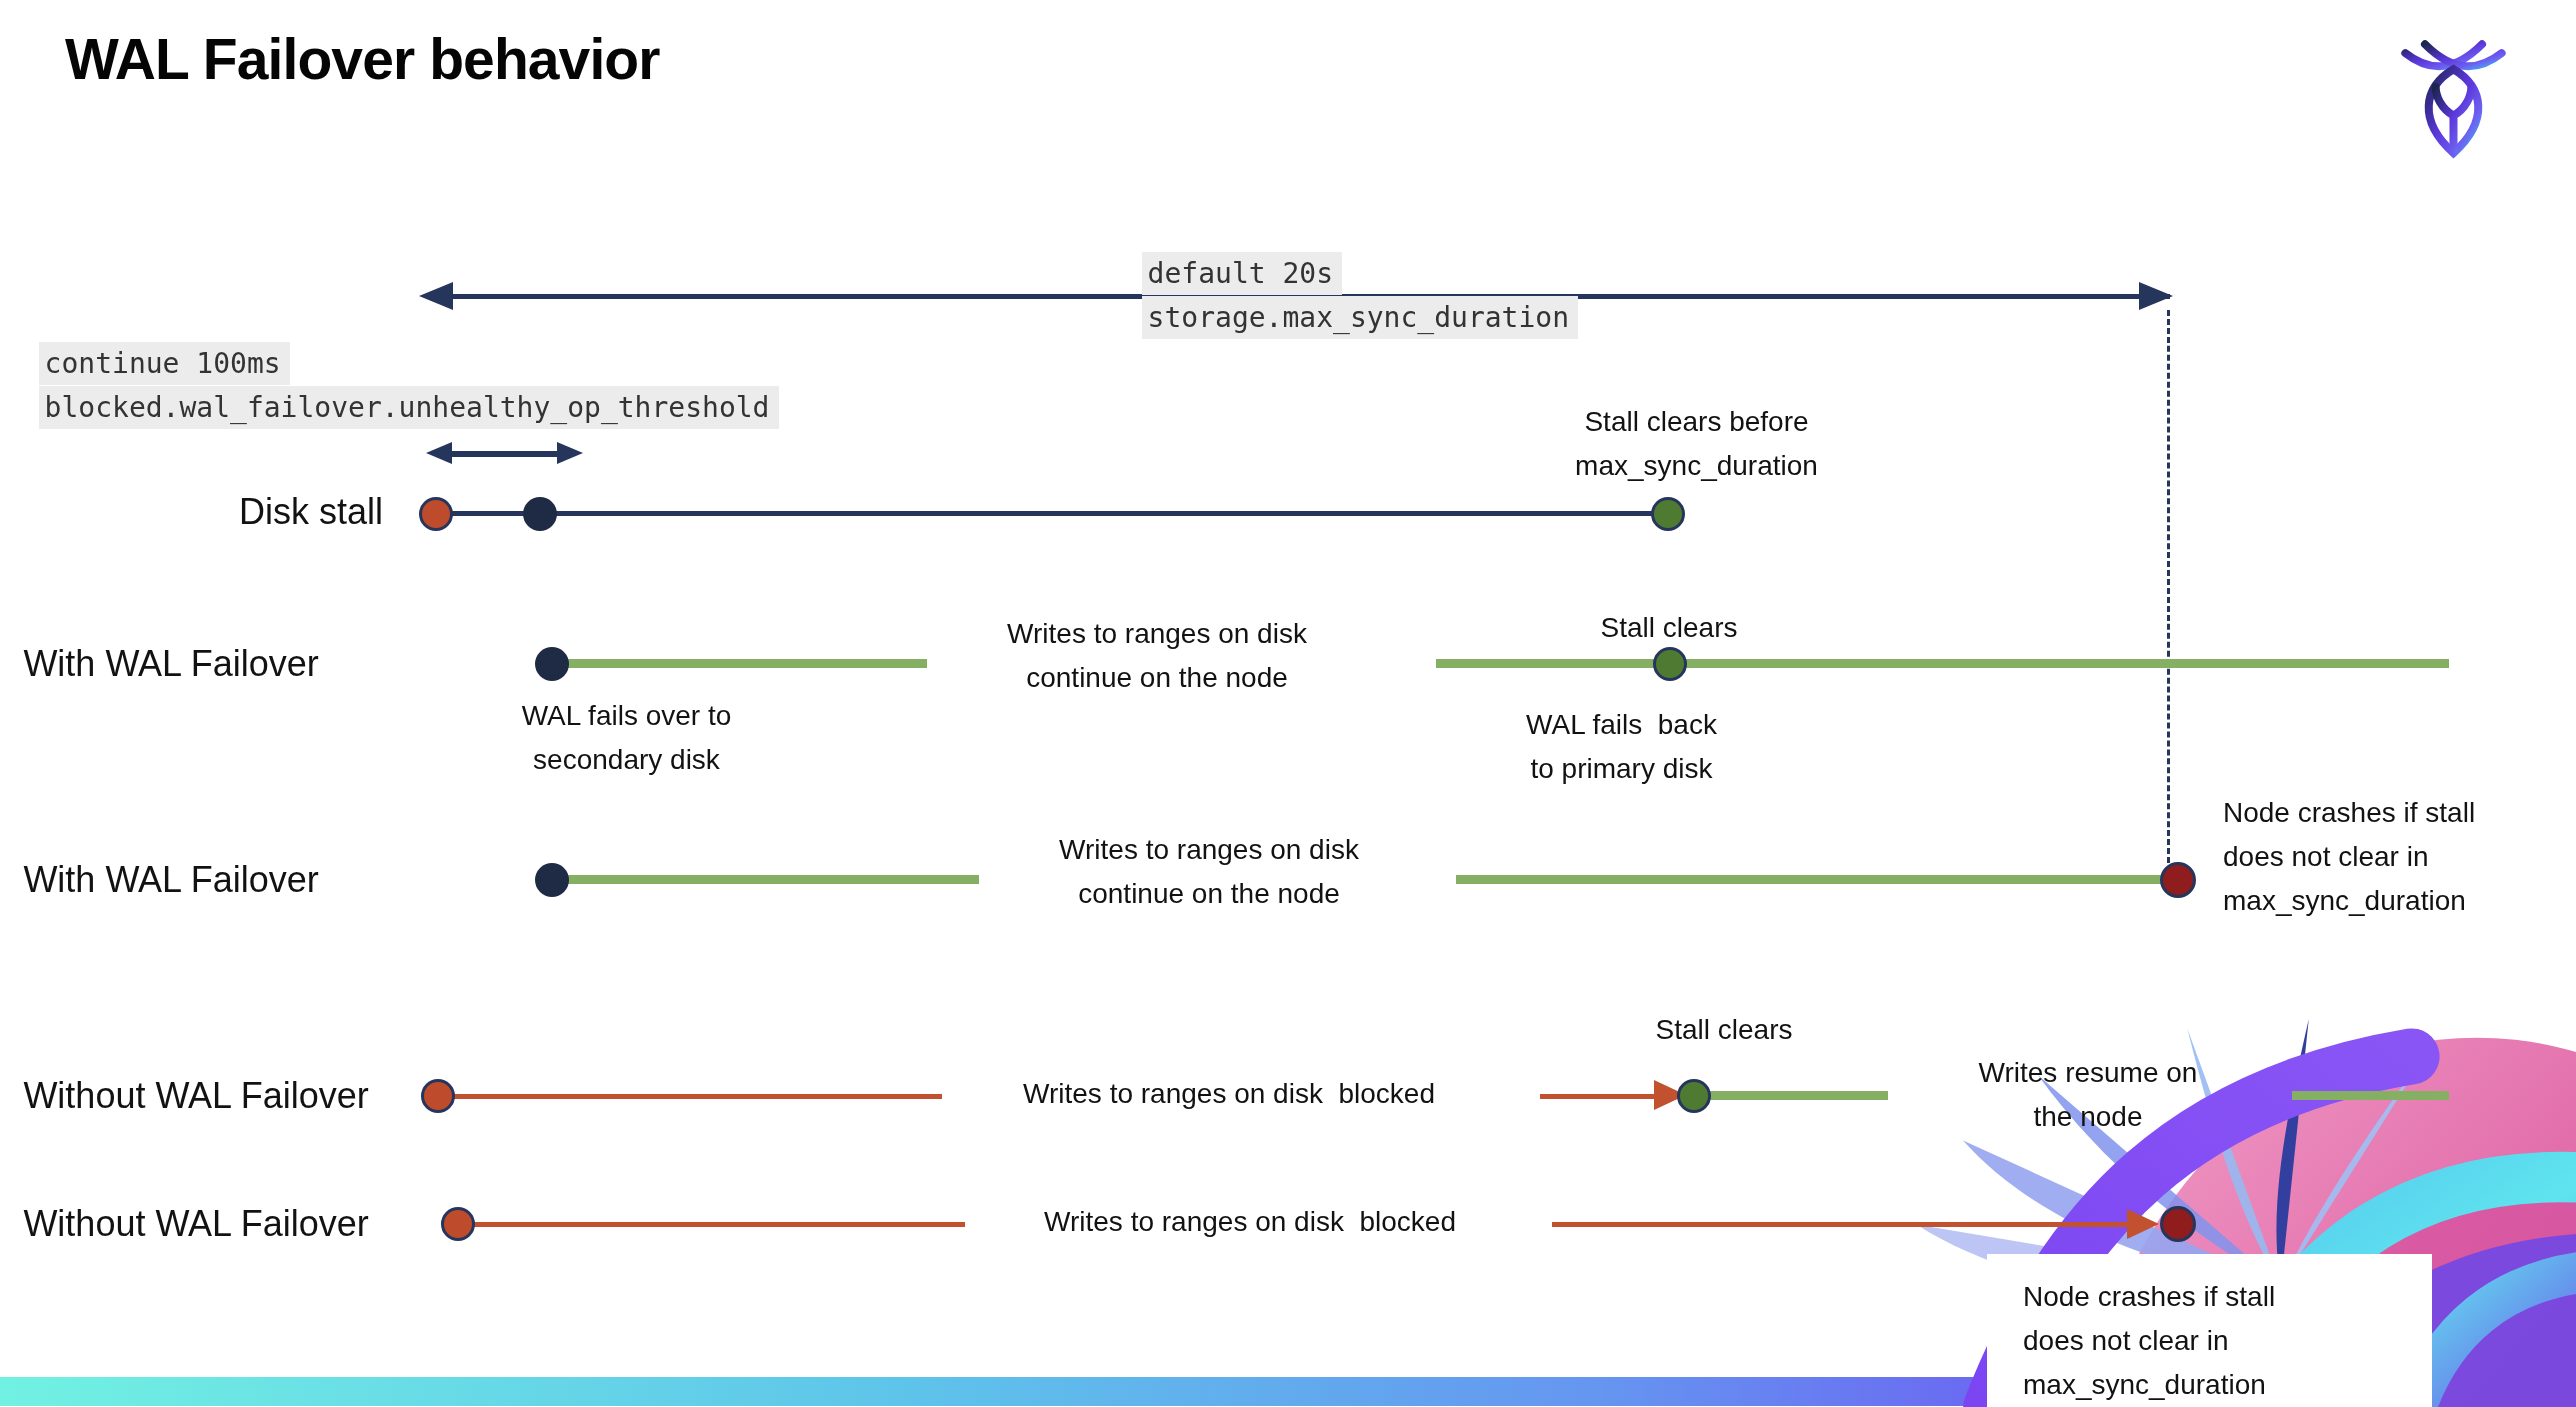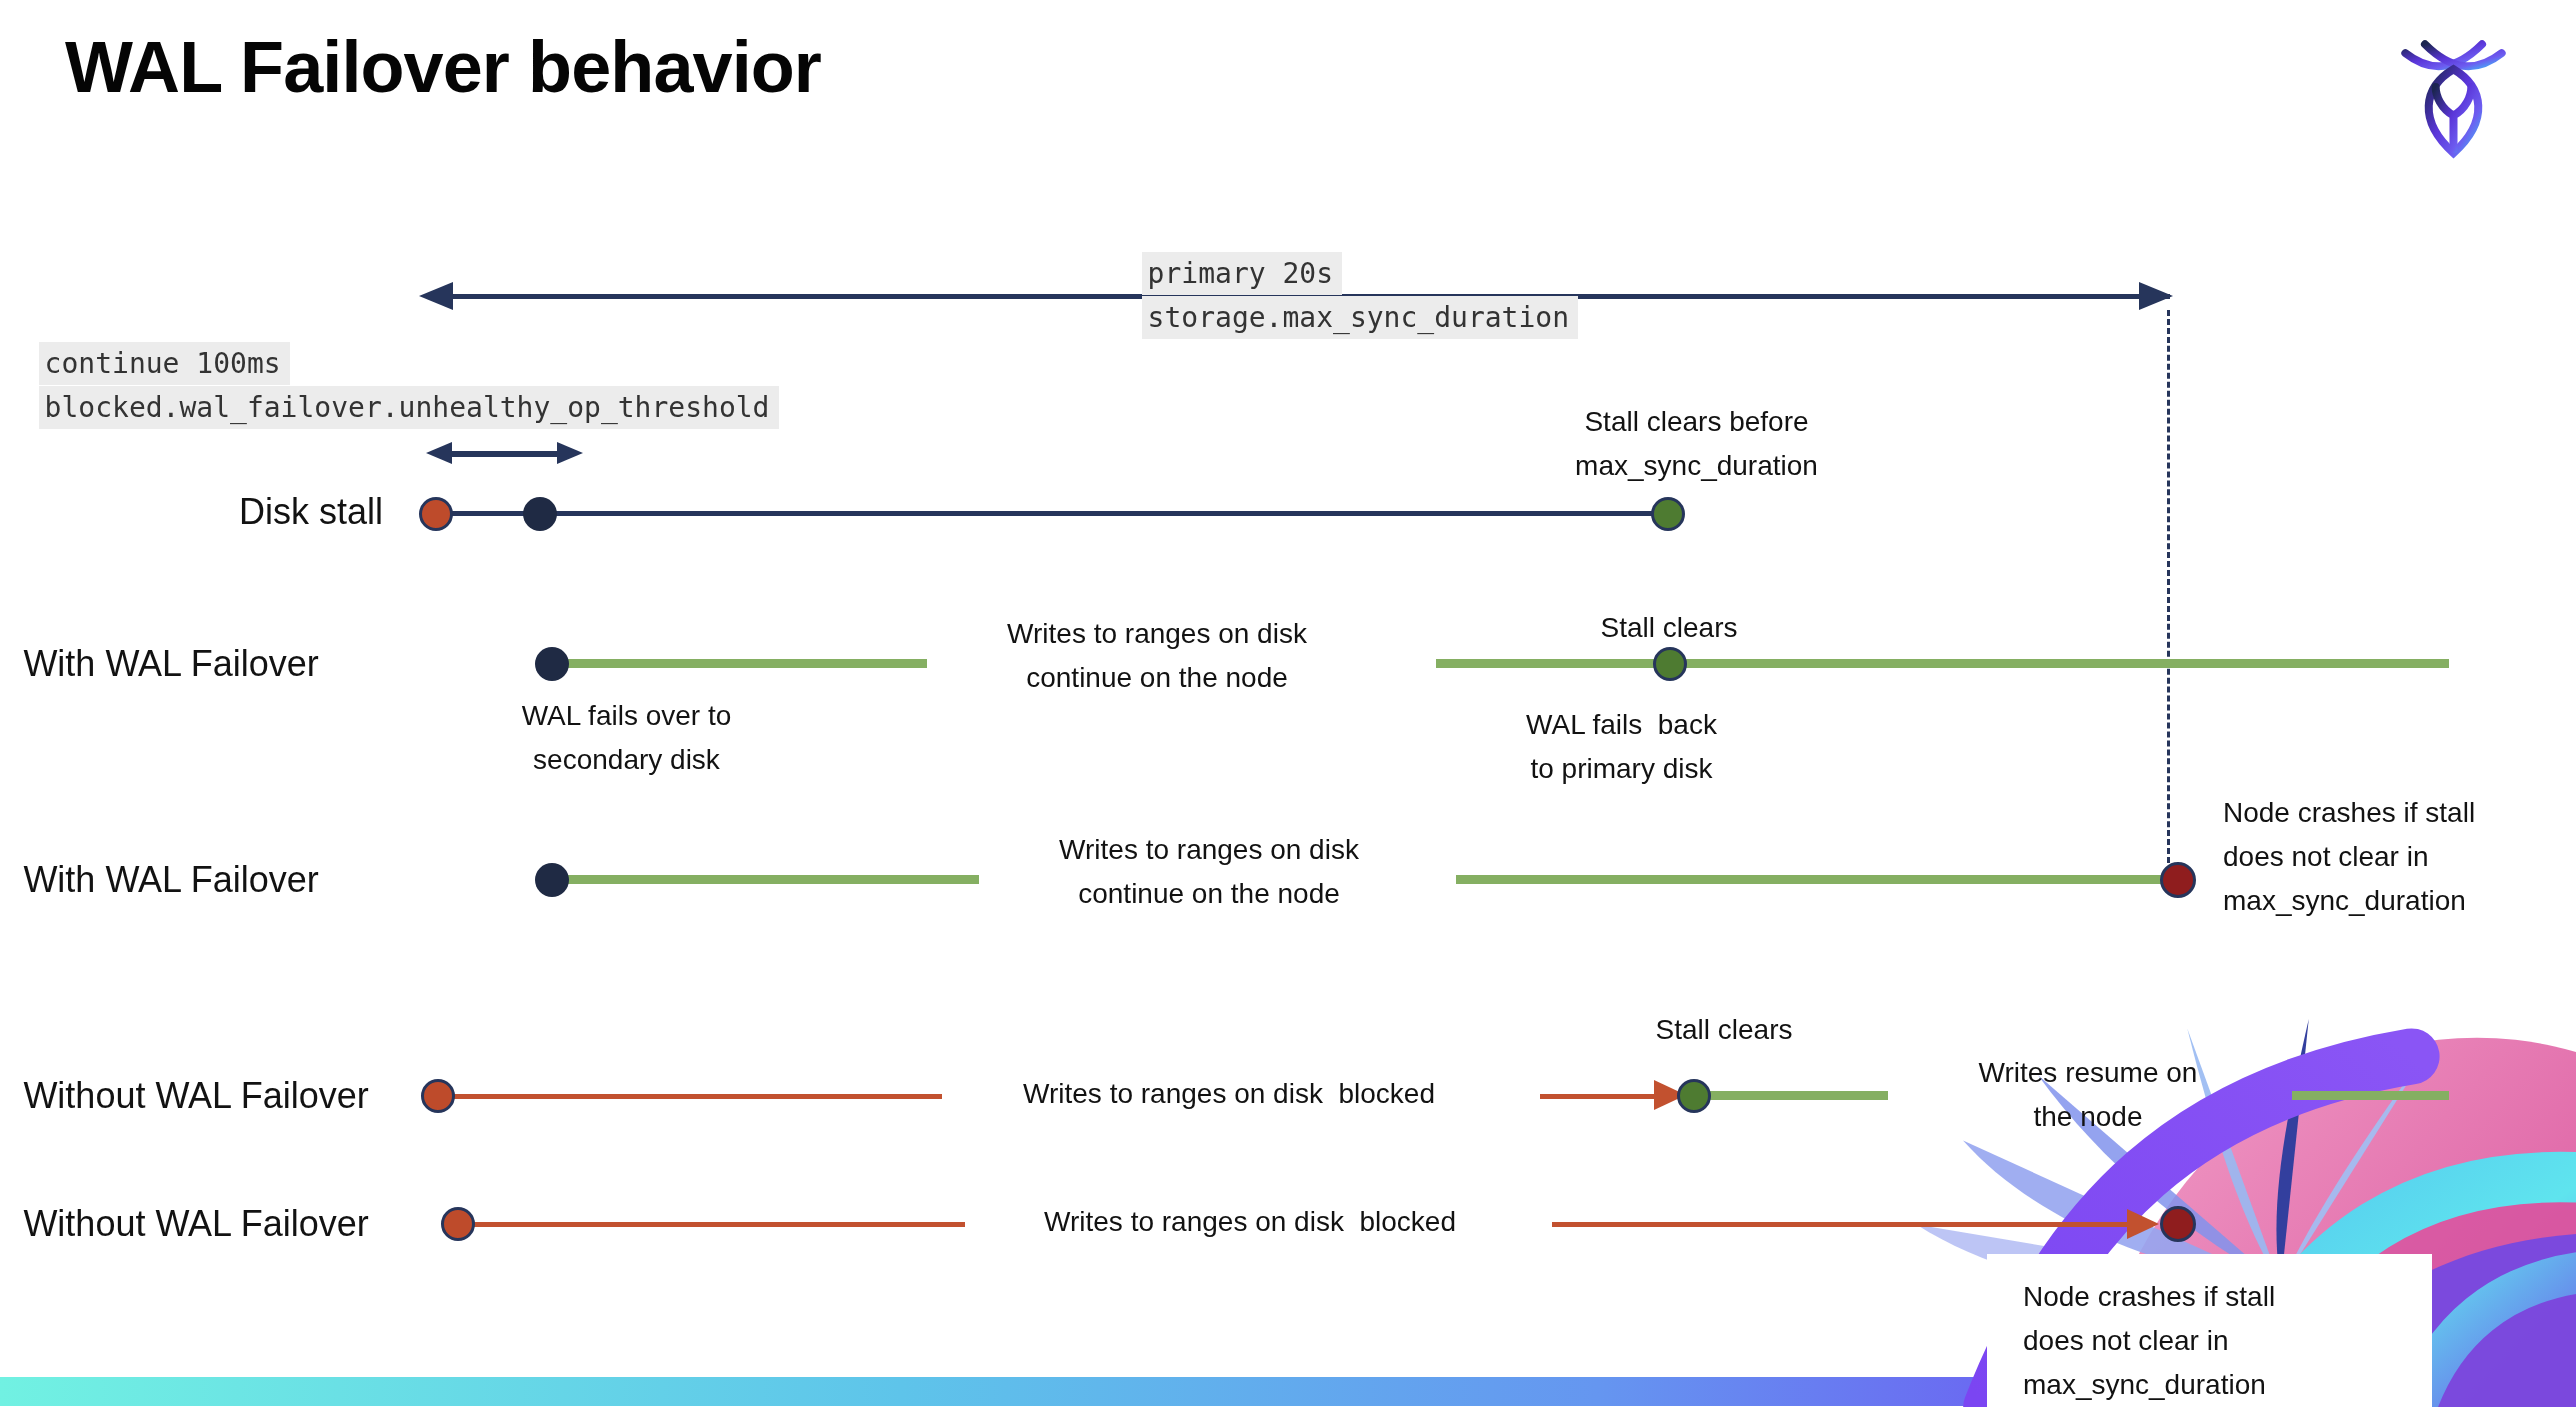--- a/index.html
+++ b/index.html
@@ -1,21 +1,21 @@
 <!DOCTYPE html>
 <html style="font-size:15px"><head>
 <meta charset="utf-8">
 <style>
   html,body{margin:0;padding:0;background:#fff;}
   .slide{
     position:relative;width:2576px;height:1408px;overflow:hidden;background:#ffffff;
     font-family:"Liberation Sans","DejaVu Sans",sans-serif;color:#121212;
   }
   .title{
-    position:absolute;left:65px;top:26px;font-size:72px;font-weight:700;
+    position:absolute;left:65px;top:26px;font-size:57px;font-weight:700;
     letter-spacing:-0.9px;color:#050505;z-index:5;
   }
   
   .code-label{position:absolute;z-index:6;font-family:"DejaVu Sans Mono","Liberation Mono",monospace;
     font-size:28px;line-height:37px;color:#333;}
   .code-label span{display:table;background:#ECECEC;padding:2.8px 9.3px 2.8px 5.6px;margin-bottom:1.9px;white-space:pre;}
   
   .hline{position:absolute;z-index:2;}
   .navy{background:#26355B;}
   .greenline{background:#85AF62;}
@@ -73,21 +73,21 @@
       <path d="M60,126 L60,88 M60,88 C46,80 40,66 40,56 M60,88 C74,80 80,66 80,56"></path>
     </g>
   </svg>
 
   <div class="hline navy" style="left:439px;top:294px;width:1731px;height:4.7px;"></div>
   <div class="head left" style="left:419px;top:282px;"></div>
   <div class="head right" style="left:2139px;top:282px;"></div>
   <div class="dashed-v" style="left:2167px;top:310px;height:553px;"></div>
 
   <div class="code-label" style="left:1142px;top:252px;">
-    <span>primary 20s</span>
+    <span>default 20s</span>
     <span>storage.max_sync_duration</span>
   </div>
 
   <div class="code-label" style="left:39px;top:342px;">
     <span>continue 100ms</span>
     <span>blocked.wal_failover.unhealthy_op_threshold</span>
   </div>
   <div class="hline navy" style="left:443px;top:451px;width:116px;height:5.6px;"></div>
   <div class="head small-left" style="left:426px;top:442px;"></div>
   <div class="head small-right" style="left:557px;top:442px;"></div>

